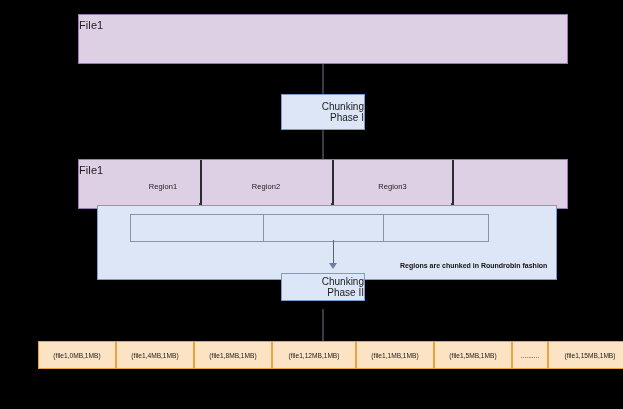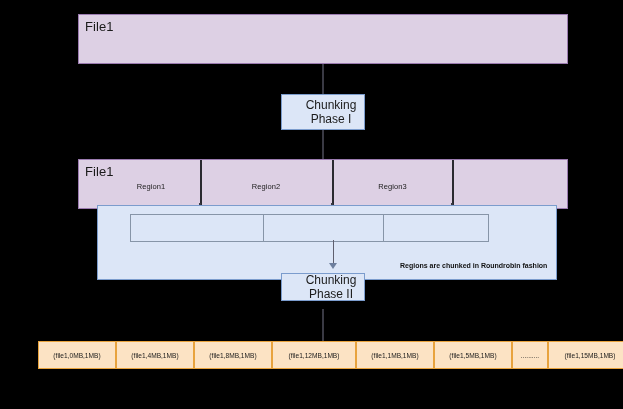--- a/index.html
+++ b/index.html
@@ -27,39 +27,39 @@
   .orange-box{
     position:absolute;
     background:#fce3c4;
     border:1px solid #e8a33d;
     box-sizing:border-box;
   }
 
   
   .corner-label{
     position:absolute;
-    left:6px;top:4px;
-    font-size:13px;
+    left:0;top:4px;
+    font-size:11px;
     color:#1b1b1b;
     letter-spacing:.1px;
   }
   .center-label{
     position:absolute;
     left:0;right:0;
     text-align:center;
     font-size:7.5px;
     color:#1b1b1b;
     letter-spacing:.1px;
   }
   .phase-label{
     position:absolute;
     left:16px;right:0;top:50%;
     transform:translateY(-50%);
-    text-align:center;
-    font-size:12px;
+    text-align:right;
+    font-size:10px;
     color:#1b1b1b;
   }
   .chunk-label{
     position:absolute;
     left:0;right:0;top:50%;
     transform:translateY(-50%);
     text-align:center;
     font-size:6.6px;
     color:#1b1b1b;
     white-space:nowrap;
@@ -119,21 +119,21 @@
 
   <div class="blue-box" style="left:281px;top:94px;width:84px;height:36px;">
     <span class="phase-label">Chunking Phase I</span>
   </div>
 
   <div class="vline-dark" style="left:322px;top:130px;height:29px;"></div>
 
   <div class="purple-box" style="left:78px;top:159px;width:490px;height:50px;">
     <span class="corner-label">File1</span>
 
-    <span class="center-label" style="left:0px;width:144px;top:22px;">Region1</span>
+    <span class="center-label" style="left:12px;width:144px;top:22px;">Region1</span>
     <span class="center-label" style="left:121px;width:132px;top:22px;">Region2</span>
     <span class="center-label" style="left:254px;width:119px;top:22px;">Region3</span>
 
     <div class="divider" style="left:121px;top:0px;height:48px;"></div>
     <div class="divider" style="left:253px;top:0px;height:48px;"></div>
     <div class="divider" style="left:373px;top:0px;height:48px;"></div>
   </div>
 
   <div class="vline-dark" style="left:199px;top:203px;height:12px;"></div>
   <div class="vline-dark" style="left:331px;top:203px;height:12px;"></div>

